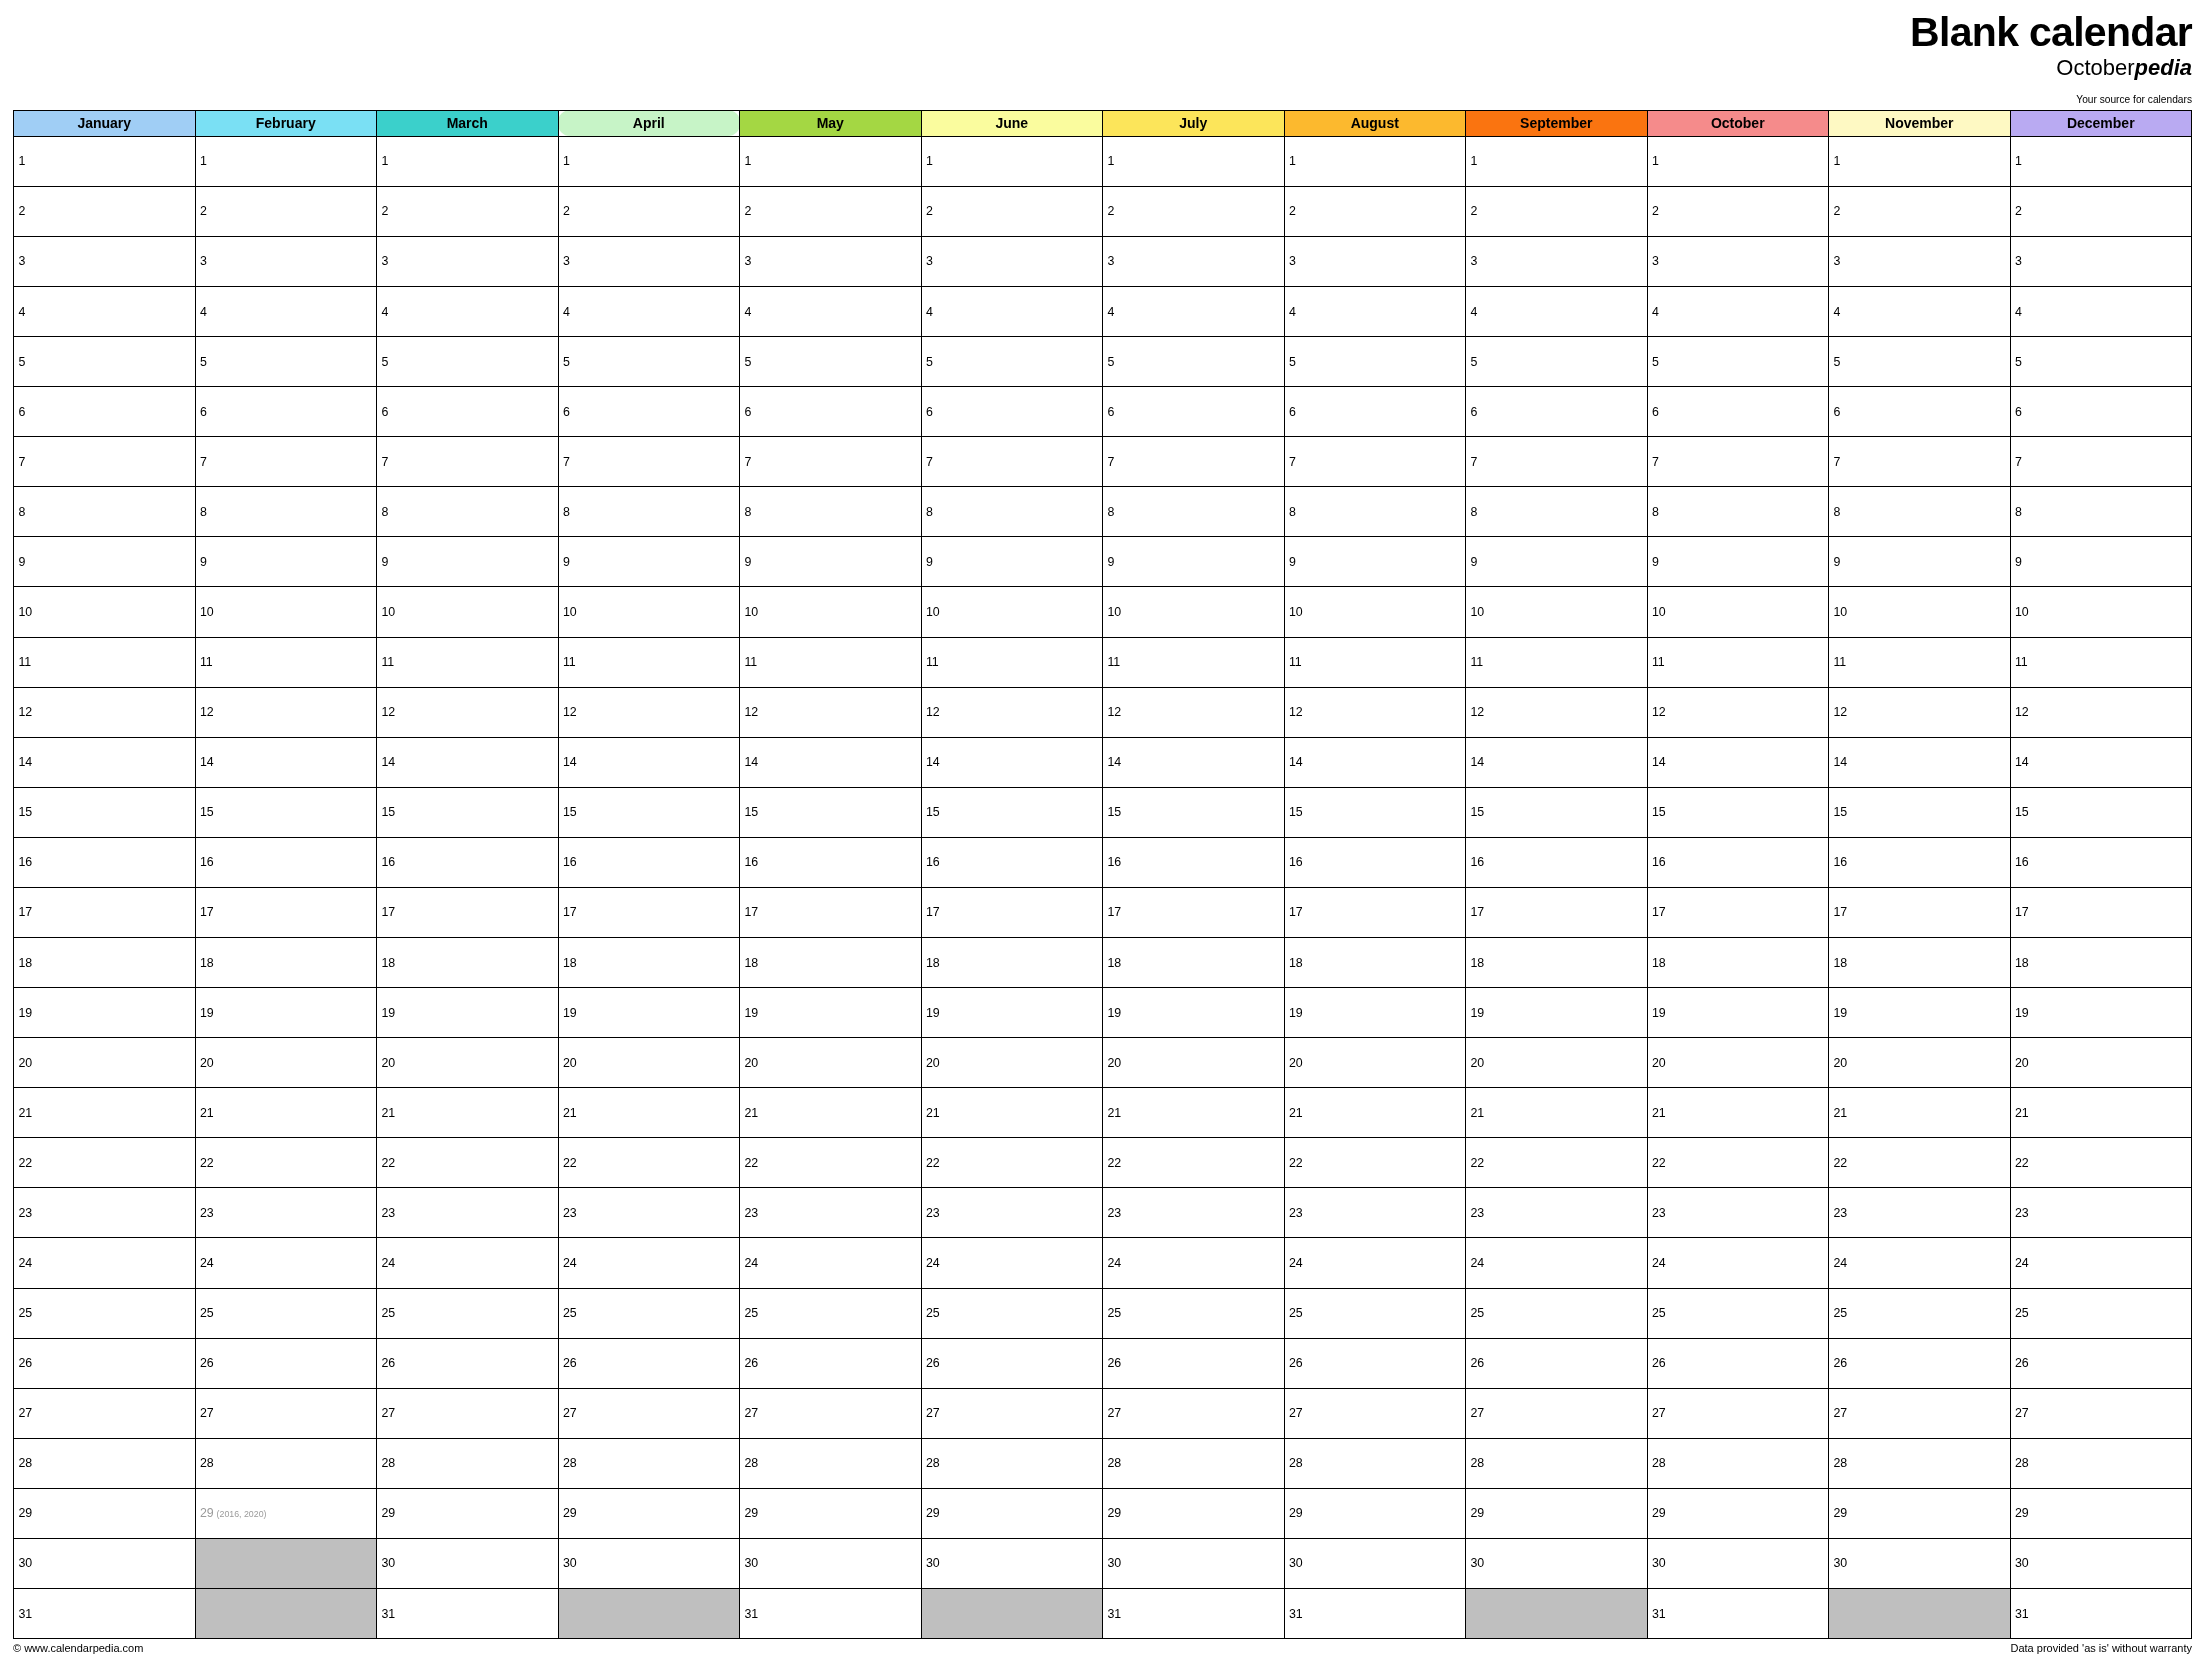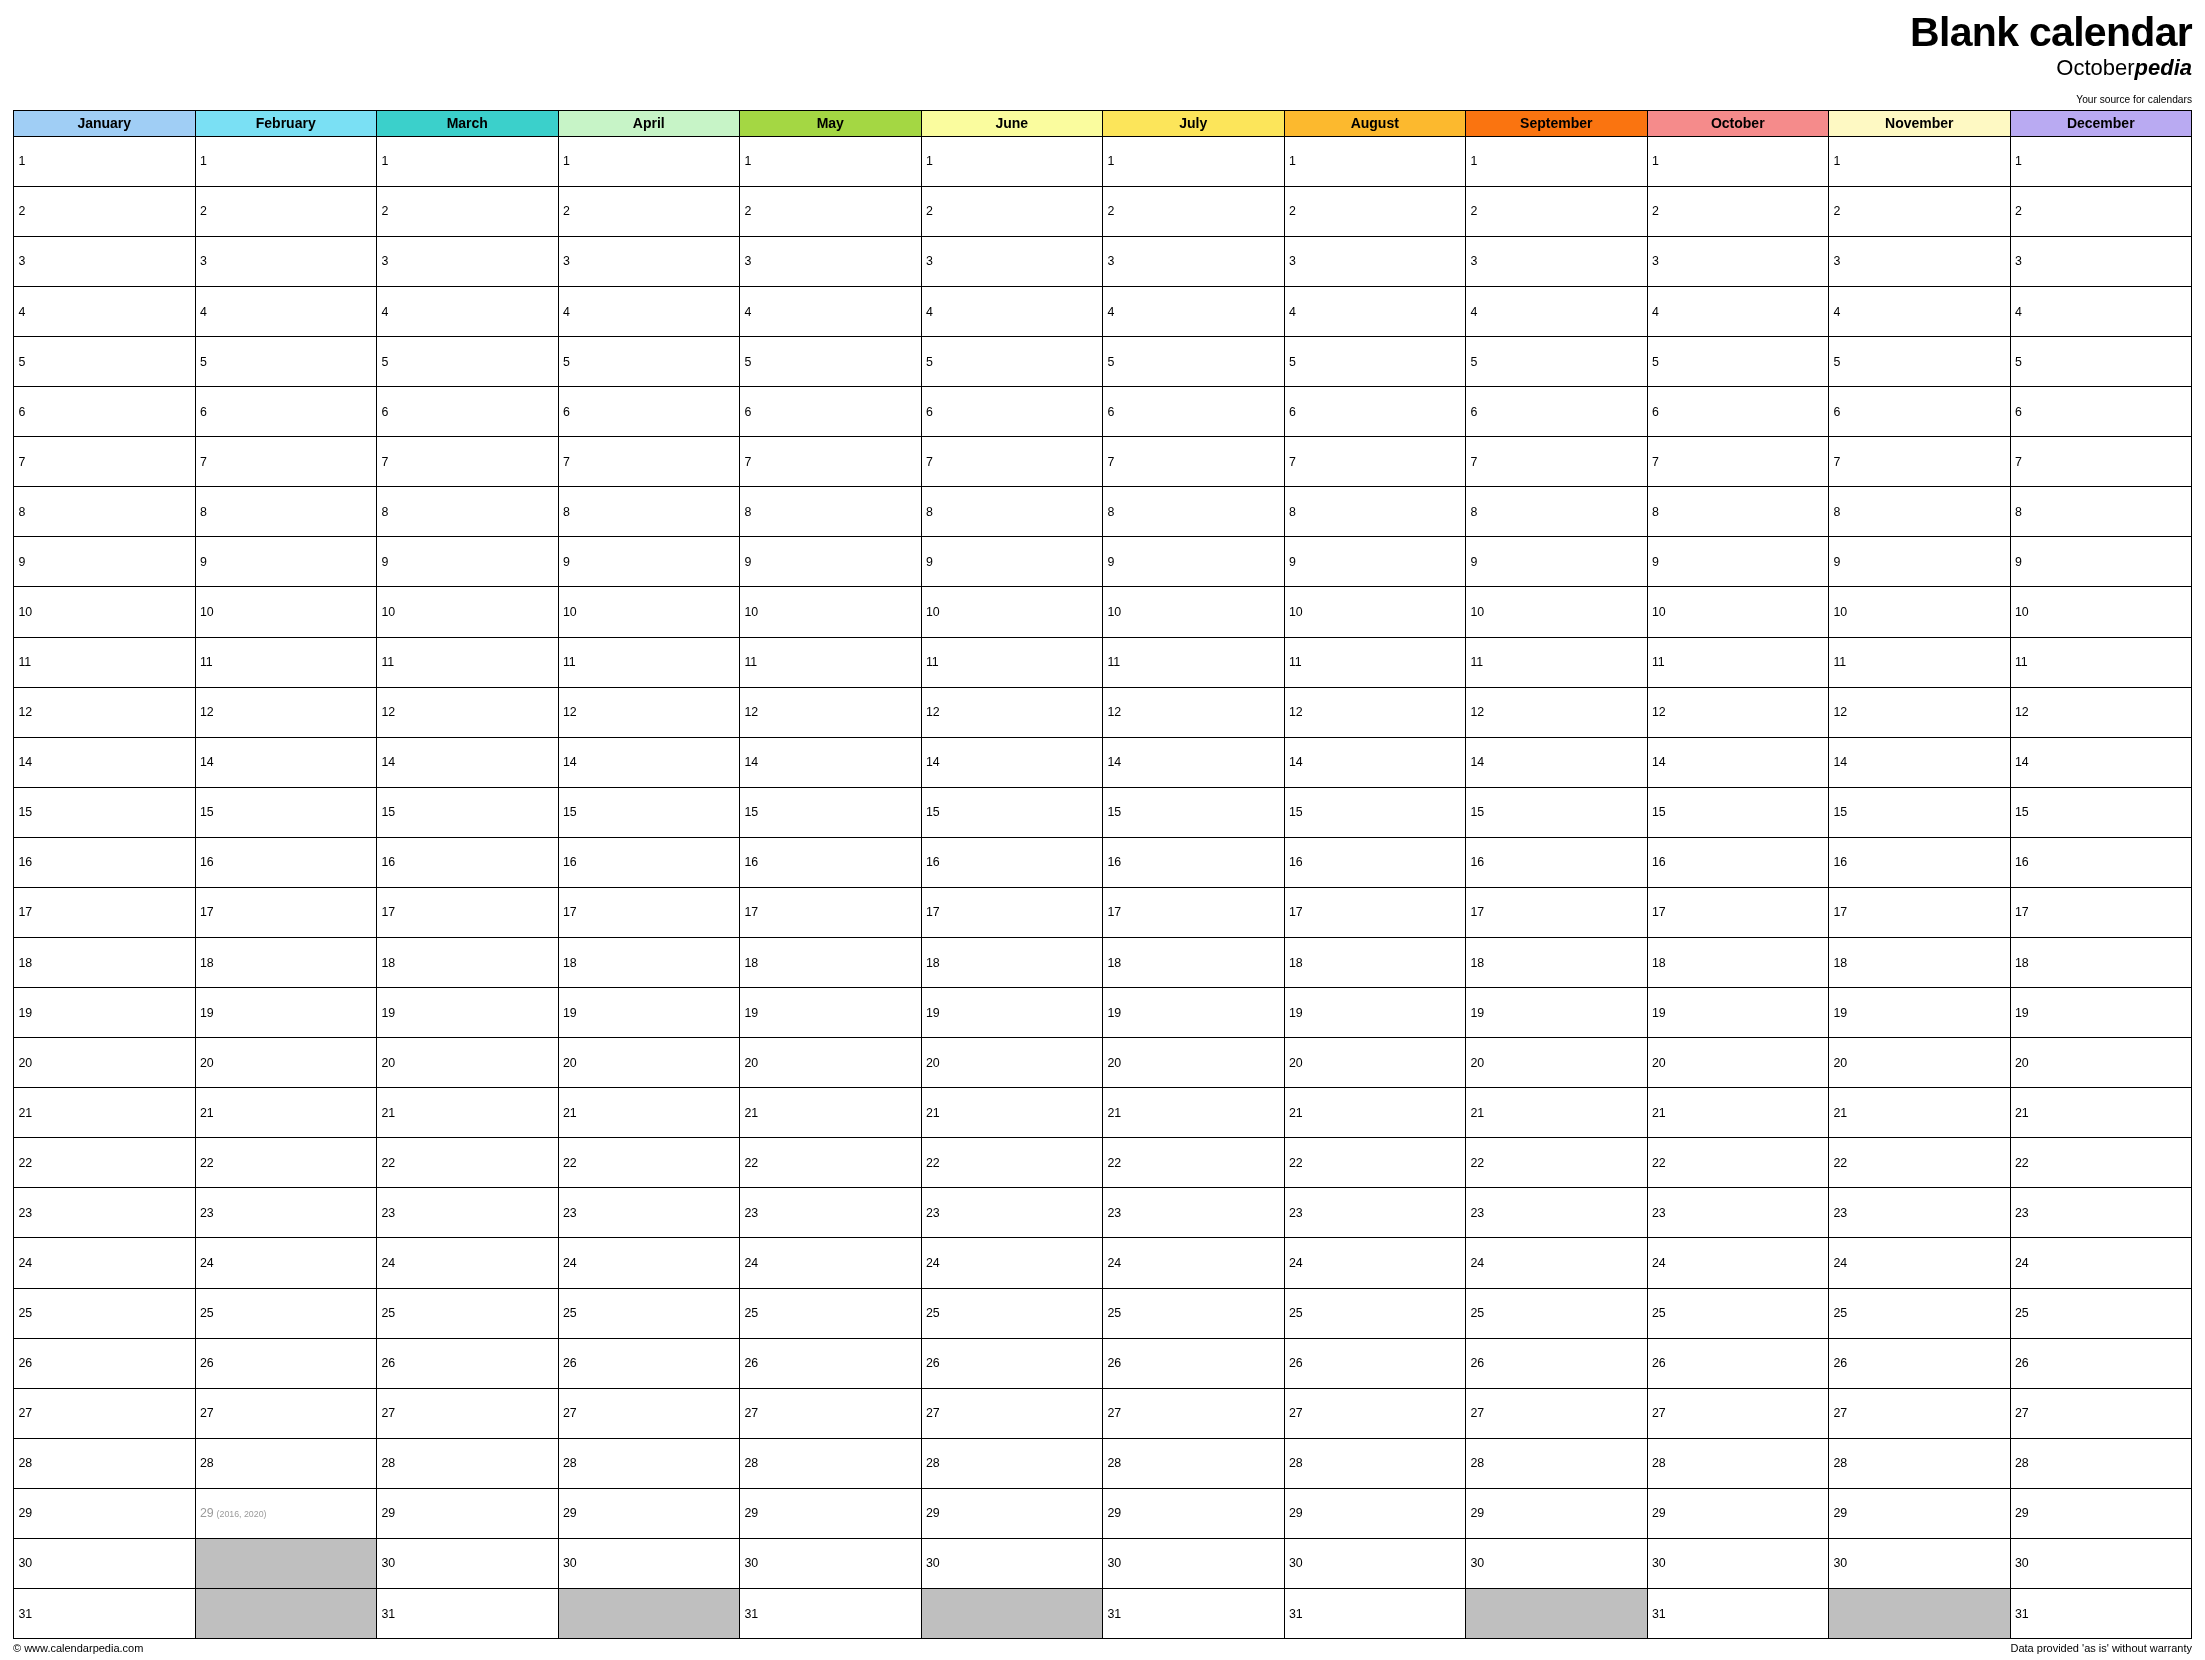--- a/index.html
+++ b/index.html
@@ -63,21 +63,21 @@
   td.greyed { background: #bfbfbf; }
   td .note {
     color: #9a9a9a;
     font-size: 8.8px;
     margin-left: 2.9px;
   }
   td.leap { color: #9a9a9a; }
   .m0  { background: #a0cef5; }
   .m1  { background: #7ae0f4; }
   .m2  { background: #3bd0cb; }
-  .m3  { background: #c7f4c7; }
+  .m3  { background: #c7f4c7; border-radius: 12px; }
   .m4  { background: #a4d743; }
   .m5  { background: #fafc9e; }
   .m6  { background: #fce55a; }
   .m7  { background: #fcb92e; }
   .m8  { background: #fa7410; }
   .m9  { background: #f58b8b; }
   .m10 { background: #fef9c3; }
   .m11 { background: #b9aaf2; }
   .footer {
     display: flex;

